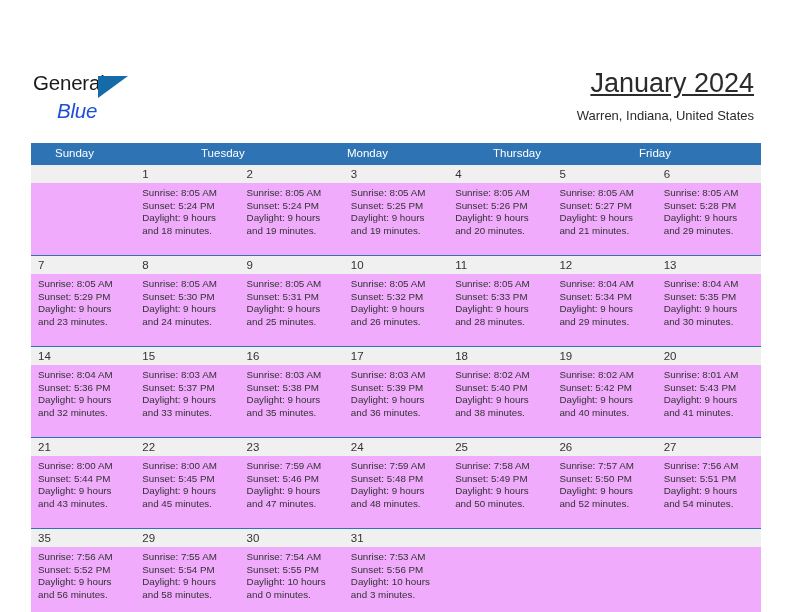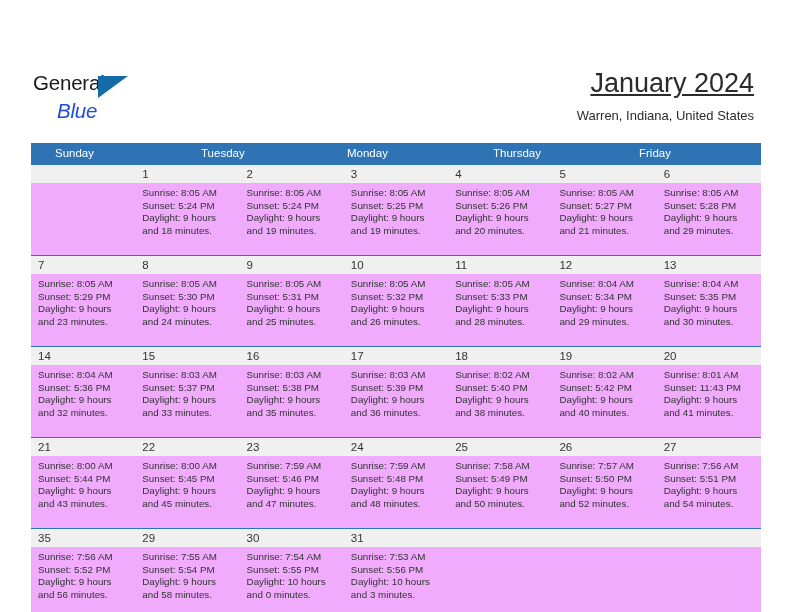--- a/index.html
+++ b/index.html
@@ -333,21 +333,21 @@
           <div>and 38 minutes.</div>
         </div>
         <div class="detail">
           <div>Sunrise: 8:02 AM</div>
           <div>Sunset: 5:42 PM</div>
           <div>Daylight: 9 hours</div>
           <div>and 40 minutes.</div>
         </div>
         <div class="detail">
           <div>Sunrise: 8:01 AM</div>
-          <div>Sunset: 11:43 PM</div>
+          <div>Sunset: 5:43 PM</div>
           <div>Daylight: 9 hours</div>
           <div>and 41 minutes.</div>
         </div>
       </div>
     </div>
 
     <div class="week">
       <div class="daynum-row">
         <div class="daynum">21</div>
         <div class="daynum">22</div>

